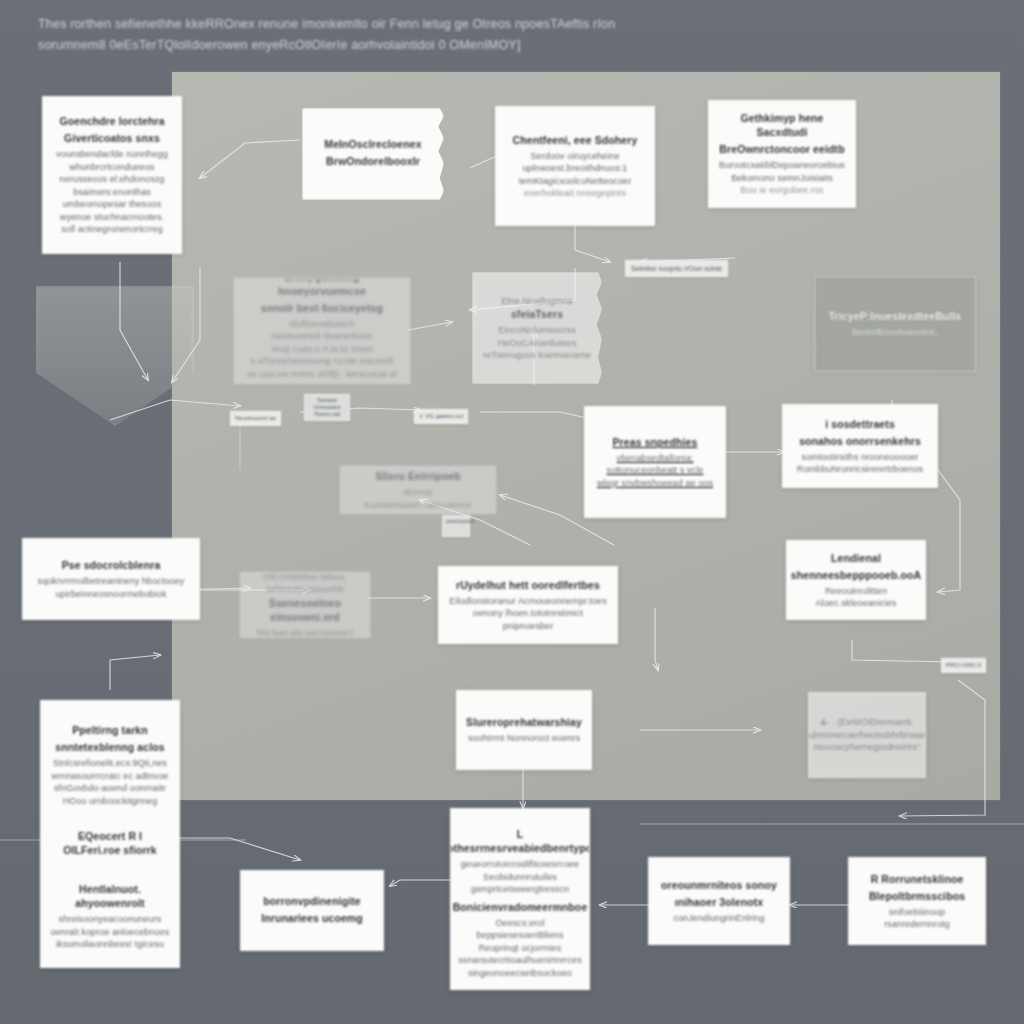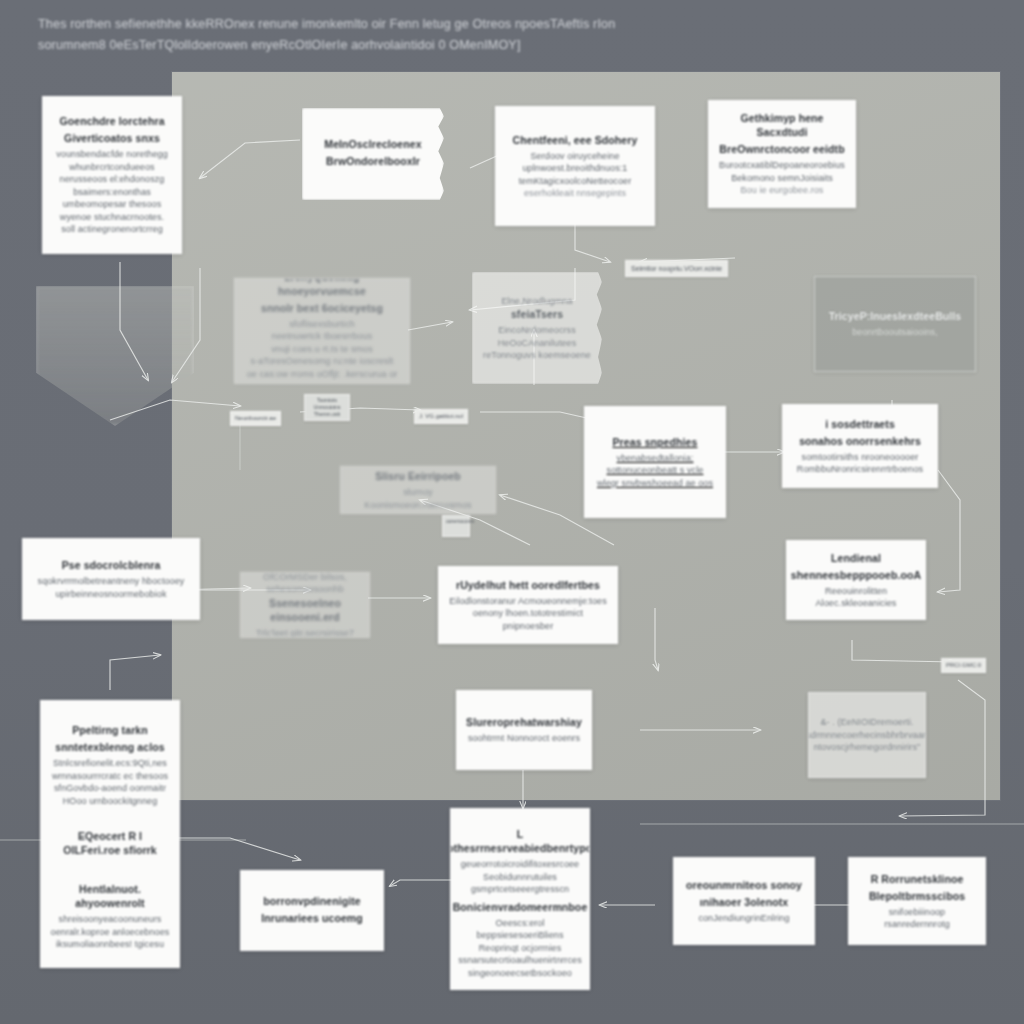--- a/index.html
+++ b/index.html
@@ -246,21 +246,21 @@
     <div class="t">Lendienal</div>
     <div class="t">shenneesbepppooeb.ooA</div>
     <div class="b">Reeouinrolitten Aloec.skleoeanicies</div>
   </div>
 
   <div class="node" style="left:40px;top:700px;width:140px;height:268px;
        justify-content:flex-start;padding-top:22px;">
     <div class="t">Ppeltirng tarkn</div>
     <div class="t">snntetexblenng aclos</div>
     <div class="b">Stnlcsrefionelit.ecs:9Qti,nes</div>
-    <div class="b">wrnnasourrrcratc ec thesoos</div>
+    <div class="b">wrnnasourrrcratc ec adtnvoe</div>
     <div class="b">sfnGovbdo-aoend oonrnaitr</div>
     <div class="b">HOoo urnboockitgnneg</div>
     <div class="gap"></div>
     <div class="t">EQeocert R I OILFeri.roe sfiorrk</div>
     <div class="gap"></div>
     <div class="t">Hentlalnuot. ahyoowenrolt</div>
     <div class="b">shreisoonyeacoonuneurs</div>
     <div class="b">oenralr.koproe anloecebnoes</div>
     <div class="b">iksumoliaonnbees! tgicesu</div>
   </div>
@@ -288,21 +288,21 @@
     <div class="b">Seobidunnrutuiles</div>
     <div class="b">gsmprtcetseeergtresscn</div>
     <div class="gap"></div>
     <div class="t">Bonicienvradomeermnboe</div>
     <div class="b">Oeescs:erol beppsiesesoeriBliens</div>
     <div class="b">Reoprinqt ocjorrnies</div>
     <div class="b">ssnarsutecrtioaulhuenirtnrrces</div>
     <div class="b">singeonoeecsetbsockoeo</div>
   </div>
 
-  <div class="node" style="left:648px;top:857px;width:142px;height:88px;margin-left:25px;">
+  <div class="node" style="left:648px;top:857px;width:142px;height:88px;">
     <div class="t">oreounmrniteos sonoy</div>
     <div class="t">ınihaoer 3olenotx</div>
     <div class="b">conJendiungrinEnlring</div>
   </div>
 
   <div class="node" style="left:848px;top:857px;width:138px;height:88px;">
     <div class="t">R Rorrunetsklinoe</div>
     <div class="t">Blepoltbrmsscibos</div>
     <div class="b">snifoebiiinoop</div>
     <div class="b">rsanredernnrotg</div>

